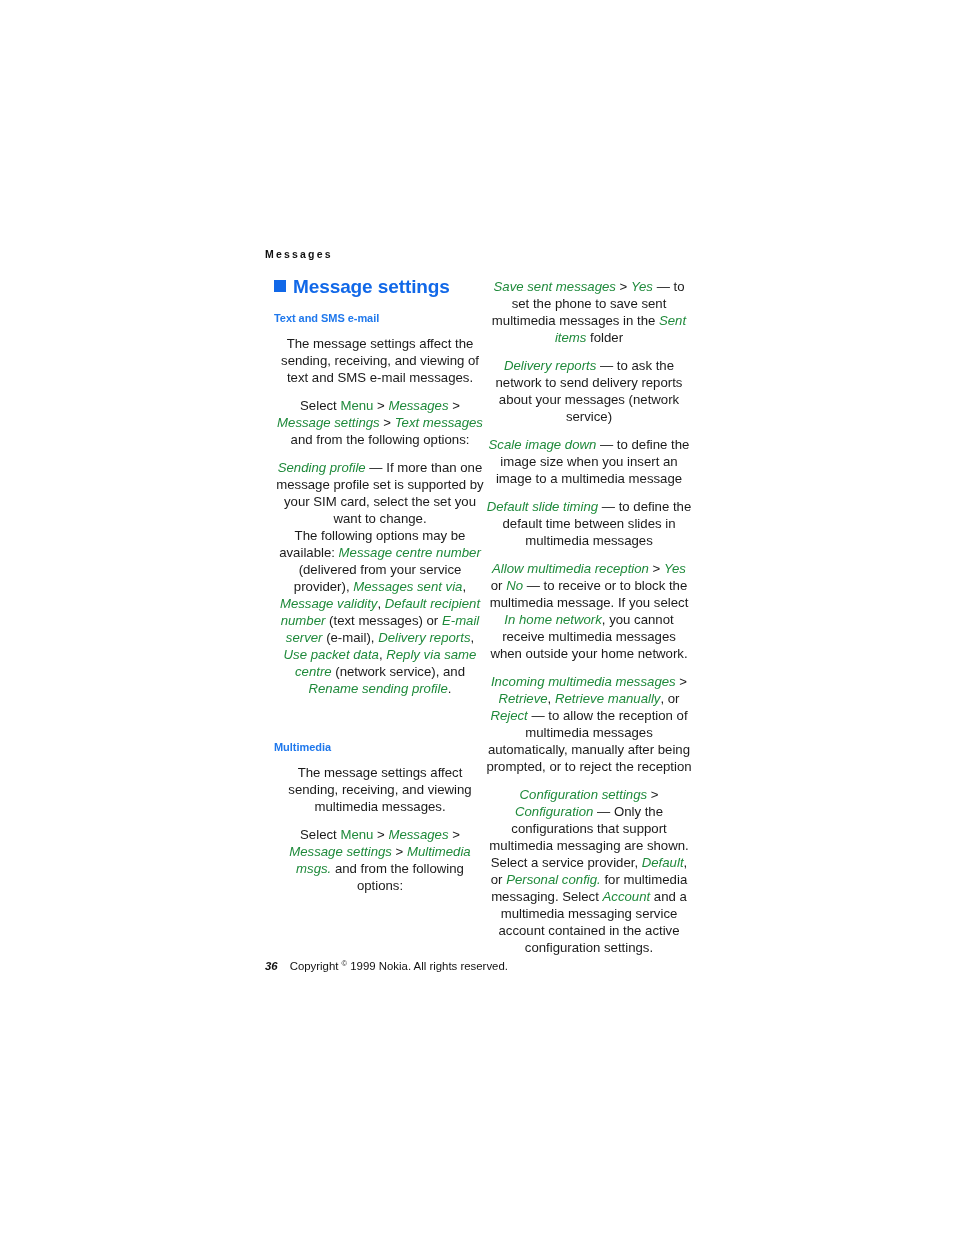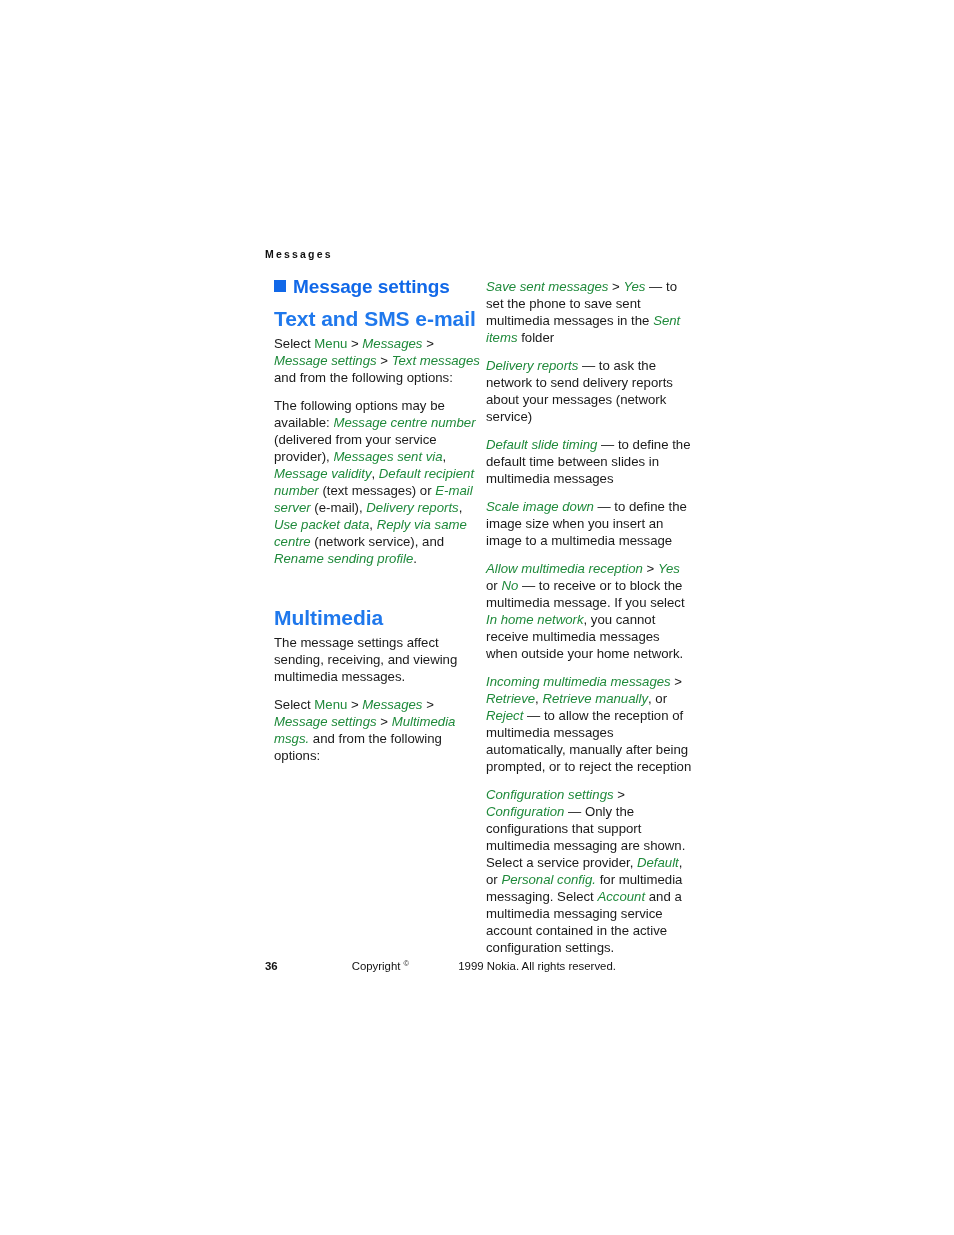--- a/index.html
+++ b/index.html
@@ -62,33 +62,33 @@
     display: inline-block;
     width: 12px;
     height: 12px;
     background: #1168e8;
     margin-right: 7px;
     vertical-align: 1px;
   }
   .h2 {
     display: block;
     color: #1f78ec;
-    font-size: 21px;
+    font-size: 11px;
     font-weight: bold;
     line-height: 19px;
     margin: 0 0 7px 0;
     letter-spacing: -0.05px;
   }
   .h2.spaced { margin-top: 41px; }
 
   
   p {
     margin: 0 0 11px 0;
     padding: 0;
-    text-align: left;
+    text-align: center;
   }
   p.tight { margin-bottom: 0; }
 
   
   .g {
     color: #1f8a3b;
     font-style: italic;
   }
   .gb {
     color: #1f8a3b;
@@ -101,65 +101,68 @@
     position: absolute;
     left: 265px;
     top: 957px;
     font-size: 11.4px;
     line-height: 14px;
     color: #111111;
     white-space: nowrap;
   }
   .footer .pageno {
     font-weight: bold;
-    margin-right: 28px;
+    margin-right: 12px;
+    font-style: italic;
   }
-  .footer .copy { font-weight: normal; margin-left: 46px; }
+  .footer .copy { font-weight: normal; }
   .sup {
     font-size: 7.5px;
     vertical-align: 4px;
   }
 </style>
 </head>
 <body>
 
 <div class="page">
 
   <div class="running-header">Messages</div>
 
   <div class="col col-left">
 
     <h1 class="h1"><span class="bullet"></span><span>Message settings</span></h1>
 
     <h2 class="h2">Text and SMS e-mail</h2>
 
+    <p><span>The message settings affect the sending, receiving, and viewing of text and SMS e-mail messages.</span></p>
 
     <p><span>Select </span><span class="gb">Menu</span><span> &gt; </span><span class="g">Messages</span><span> &gt; </span><span class="g">Message settings</span><span> &gt; </span><span class="g">Text messages</span><span> and from the following options:</span></p>
 
+    <p class="tight"><span class="g">Sending profile</span><span> — If more than one message profile set is supported by your SIM card, select the set you want to change.</span></p>
 
     <p><span>The following options may be available: </span><span class="g">Message centre number</span><span> (delivered from your service provider), </span><span class="g">Messages sent via</span><span>, </span><span class="g">Message validity</span><span>, </span><span class="g">Default recipient number</span><span> (text messages) or </span><span class="g">E-mail server</span><span> (e-mail), </span><span class="g">Delivery reports</span><span>, </span><span class="g">Use packet data</span><span>, </span><span class="g">Reply via same centre</span><span> (network service), and </span><span class="g">Rename sending profile</span><span>.</span></p>
 
 
     <h2 class="h2 spaced">Multimedia</h2>
 
     <p><span>The message settings affect sending, receiving, and viewing multimedia messages.</span></p>
 
     <p><span>Select </span><span class="gb">Menu</span><span> &gt; </span><span class="g">Messages</span><span> &gt; </span><span class="g">Message settings</span><span> &gt; </span><span class="g">Multimedia msgs.</span><span> and from the following options:</span></p>
 
   </div>
 
   <div class="col col-right">
 
     <p><span class="g">Save sent messages</span><span> &gt; </span><span class="g">Yes</span><span> — to set the phone to save sent multimedia messages in the </span><span class="g">Sent items</span><span> folder</span></p>
 
     <p><span class="g">Delivery reports</span><span> — to ask the network to send delivery reports about your messages (network service)</span></p>
 
+    <p><span class="g">Scale image down</span><span> — to define the image size when you insert an image to a multimedia message</span></p>
+
     <p><span class="g">Default slide timing</span><span> — to define the default time between slides in multimedia messages</span></p>
-
-    <p><span class="g">Scale image down</span><span> — to define the image size when you insert an image to a multimedia message</span></p>
 
     <p><span class="g">Allow multimedia reception</span><span> &gt; </span><span class="g">Yes</span><span> or </span><span class="g">No</span><span> — to receive or to block the multimedia message. If you select </span><span class="g">In home network</span><span>, you cannot receive multimedia messages when outside your home network.</span></p>
 
     <p><span class="g">Incoming multimedia messages</span><span> &gt; </span><span class="g">Retrieve</span><span>, </span><span class="g">Retrieve manually</span><span>, or </span><span class="g">Reject</span><span> — to allow the reception of multimedia messages automatically, manually after being prompted, or to reject the reception</span></p>
 
     <p><span class="g">Configuration settings</span><span> &gt; </span><span class="g">Configuration</span><span> — Only the configurations that support multimedia messaging are shown. Select a service provider, </span><span class="g">Default</span><span>, or </span><span class="g">Personal config.</span><span> for multimedia messaging. Select </span><span class="g">Account</span><span> and a multimedia messaging service account contained in the active configuration settings.</span></p>
 
   </div>
 
   <div class="footer">

